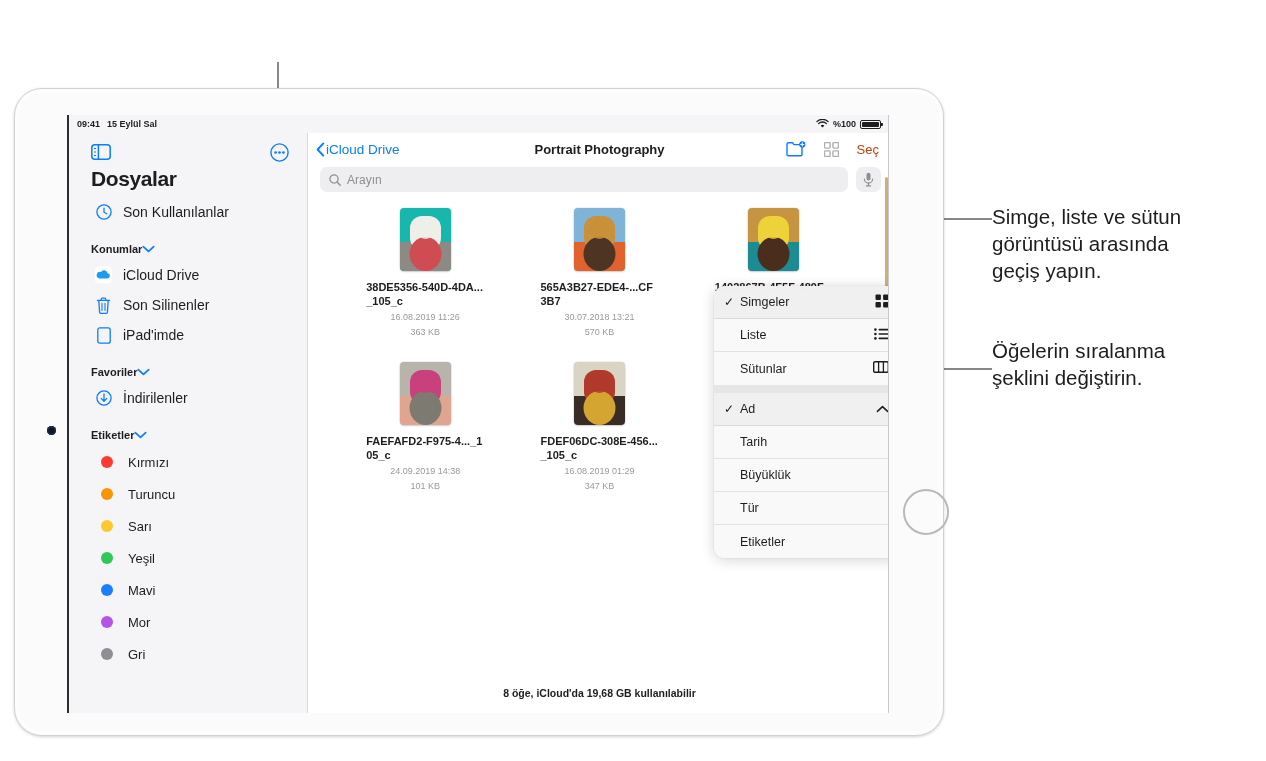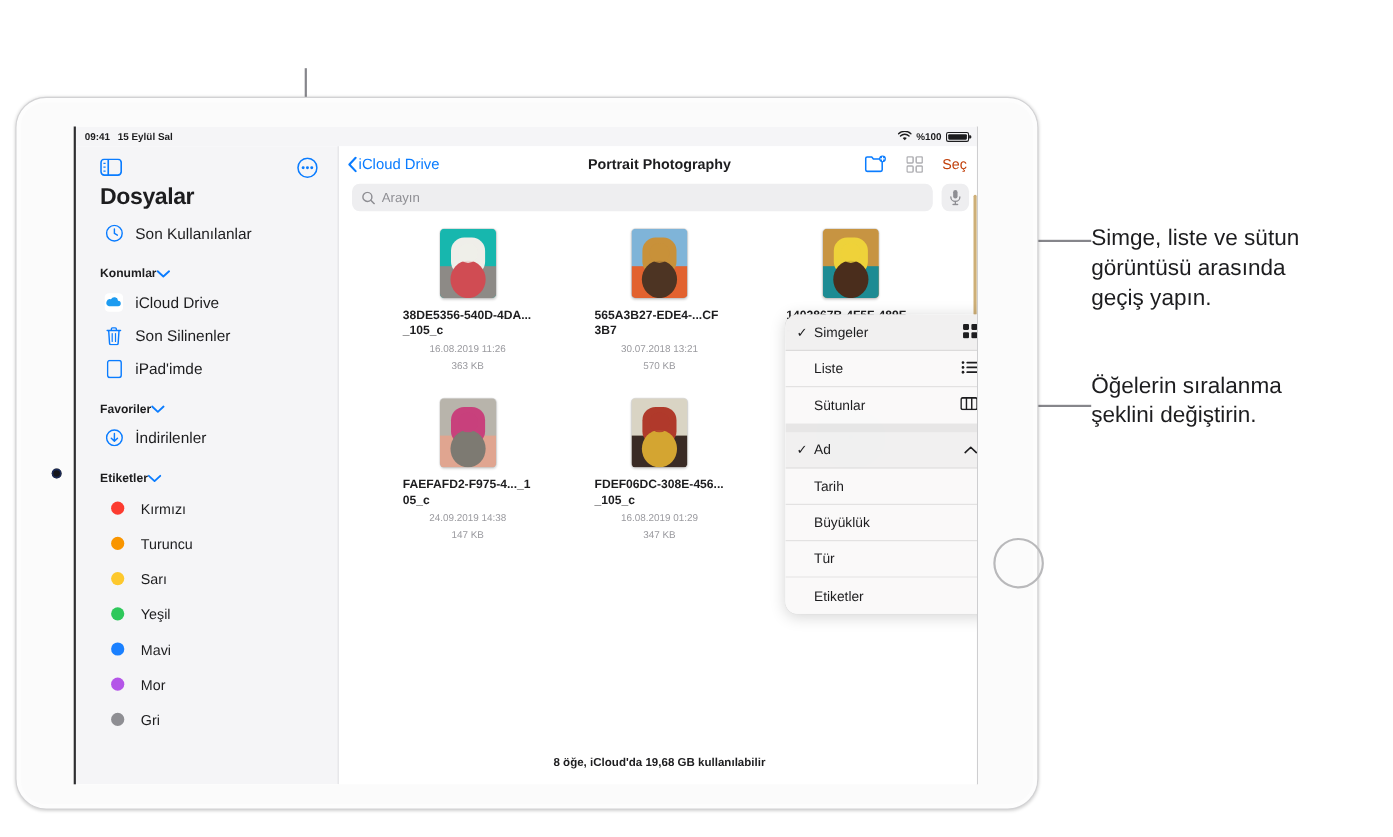--- a/index.html
+++ b/index.html
@@ -563,21 +563,21 @@
             <div class="cell">
               <div class="thumb"><svg width="51" height="63" viewBox="0 0 51 63" preserveAspectRatio="none">
                   <rect width="51" height="63" fill="#b8b4ab"></rect>
                   <rect y="34" width="51" height="29" fill="#e0a590"></rect>
                   <rect x="10" y="8" width="31" height="34" rx="12" fill="#c8417c"></rect>
                   <ellipse cx="25.5" cy="46" rx="16" ry="17" fill="#7d7a72"></ellipse>
                   <circle cx="25.5" cy="22" r="9" fill="#c8417c" opacity="0.85"></circle>
                 </svg></div>
               <div class="cell-name">FAEFAFD2-F975-4..._105_c</div>
               <div class="cell-meta">24.09.2019 14:38</div>
-              <div class="cell-meta">147 KB</div>
+              <div class="cell-meta">101 KB</div>
             </div>
             <div class="cell">
               <div class="thumb"><svg width="51" height="63" viewBox="0 0 51 63" preserveAspectRatio="none">
                   <rect width="51" height="63" fill="#d9d4c4"></rect>
                   <rect y="34" width="51" height="29" fill="#3a2b25"></rect>
                   <rect x="10" y="8" width="31" height="34" rx="12" fill="#b03a2b"></rect>
                   <ellipse cx="25.5" cy="46" rx="16" ry="17" fill="#d4a531"></ellipse>
                   <circle cx="25.5" cy="22" r="9" fill="#b03a2b" opacity="0.85"></circle>
                 </svg></div>
               <div class="cell-name">FDEF06DC-308E-456..._105_c</div>

